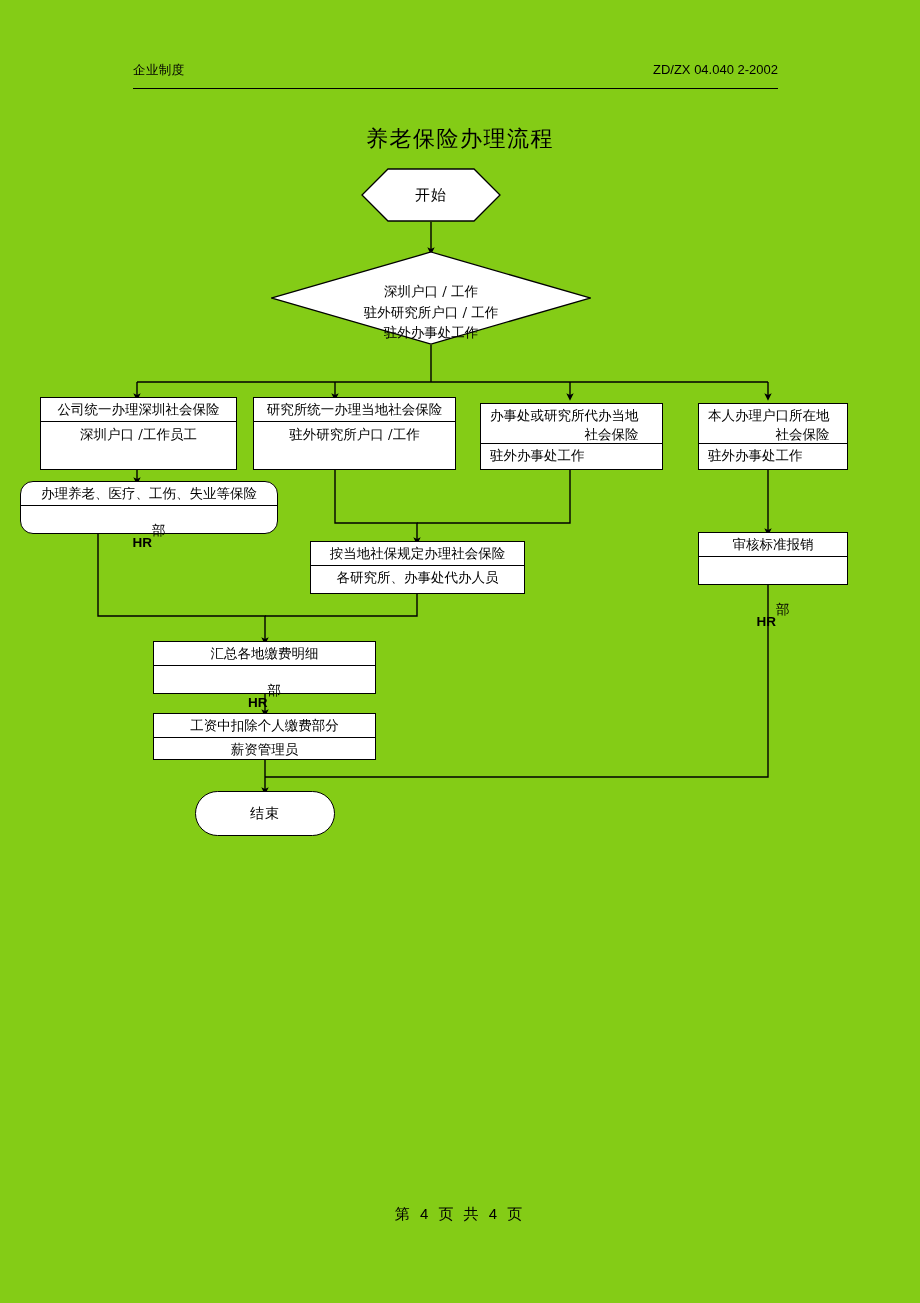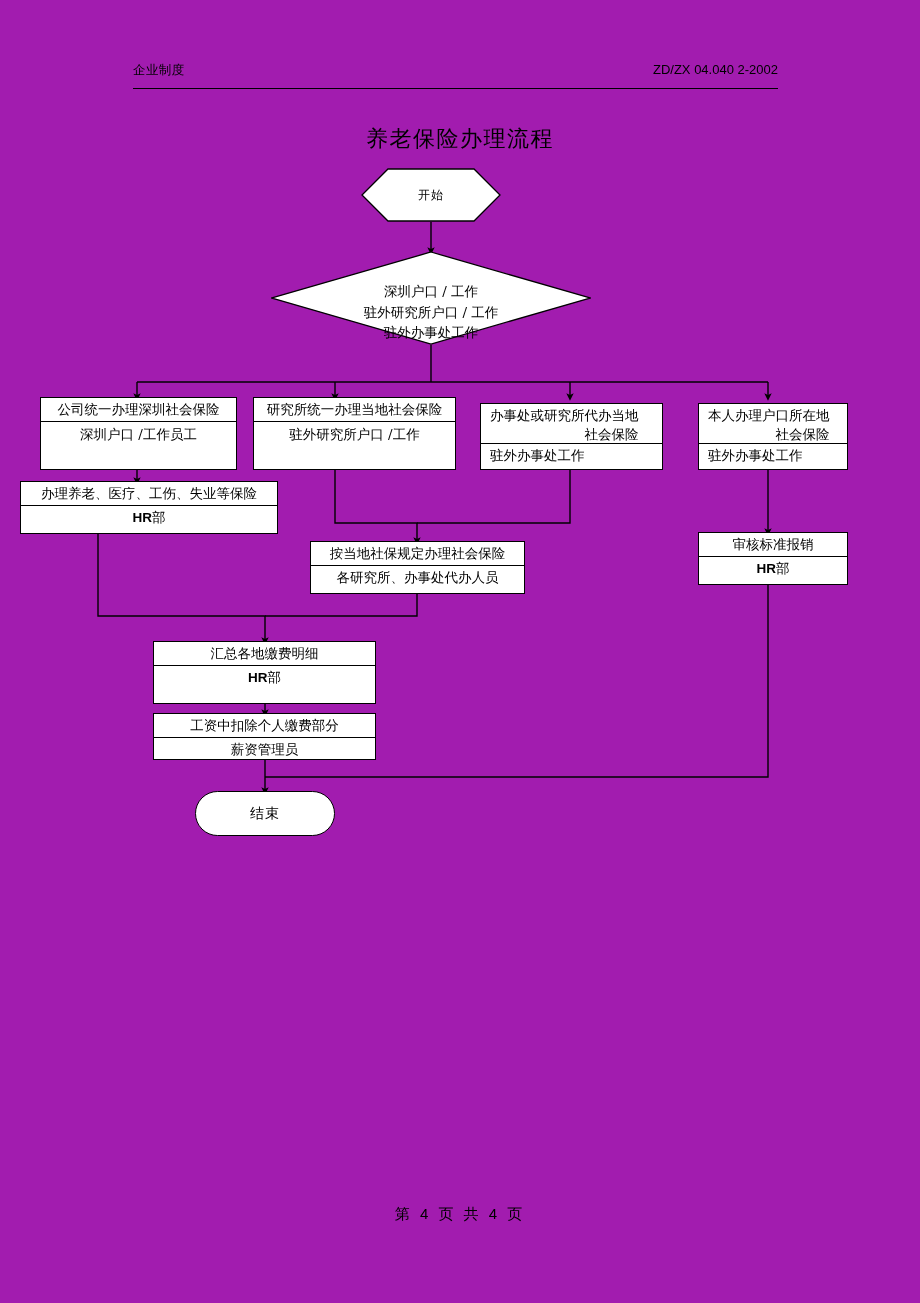--- a/index.html
+++ b/index.html
@@ -9,21 +9,21 @@
     background: #ffffff;
   }
   body {
     font-family: "DejaVu Sans", "Liberation Sans", sans-serif;
     color: #000000;
   }
   #page {
     position: relative;
     width: 920px;
     height: 1303px;
-    background: #a21caf;
+    background: #84cc16;
     overflow: hidden;
   }
 
   
   #header {
     position: absolute;
     left: 133px;
     top: 62px;
     width: 645px;
     height: 26px;
@@ -100,21 +100,21 @@
   
   .hex {
     display: flex;
     align-items: center;
     justify-content: center;
   }
   .hex .hex-label {
     position: relative;
     z-index: 2;
     font-family: Liberation Mono, monospace;
-    font-size: 12px;
+    font-size: 15px;
     letter-spacing: 1px;
   }
 
   
   .diamond-label {
     position: absolute;
     left: 0;
     top: 14px;
     width: 100%;
     height: 100%;
@@ -152,20 +152,21 @@
   }
   .proc.align-left .row {
     justify-content: flex-start;
     padding-left: 9px;
     text-align: right;
   }
   .proc .row .mono-hr {
     font-family: "Liberation Sans", "DejaVu Sans", sans-serif;
     font-weight: bold;
     font-size: 13.5px;
+    margin-top: 25px;
   }
   .proc .pad {
     flex: 1 1 auto;
   }
 
   
   .stadium {
     border: 1.3px solid #000000;
     border-radius: 999px;
     background: #ffffff;
@@ -265,40 +266,40 @@
 社会保险</div>
       <div class="row">驻外办事处工作</div>
     </div>
 
     <div class="node proc align-left" style="left:698px; top:403px; width:150px; height:67px;">
       <div class="row top" style="height:40px; align-items:flex-start; padding-top:2px;">本人办理户口所在地
 社会保险</div>
       <div class="row">驻外办事处工作</div>
     </div>
 
-    <div class="node proc" style="left:20px; top:481px; width:258px; height:53px;">
+    <div class="node proc" style="left:20px; top:481px; width:258px; height:53px;border-radius:13px;">
       <div class="row top">办理养老、医疗、工伤、失业等保险</div>
       <div class="row">
         <span class="mono-hr">HR</span><span> 部</span>
       </div>
     </div>
 
     <div class="node proc" style="left:310px; top:541px; width:215px; height:53px;">
       <div class="row top">按当地社保规定办理社会保险</div>
       <div class="row">各研究所、办事处代办人员</div>
     </div>
 
-    <div class="node proc" style="left:698px; top:532px; width:150px; height:53px;">
+    <div class="node proc" style="left:698px; top:532px; width:150px; height:53px;gap:28px;">
       <div class="row top">审核标准报销</div>
       <div class="row">
         <span class="mono-hr">HR</span><span> 部</span>
       </div>
     </div>
 
-    <div class="node proc" style="left:153px; top:641px; width:223px; height:63px;">
+    <div class="node proc" style="left:153px; top:641px; width:223px; height:53px;">
       <div class="row top">汇总各地缴费明细</div>
       <div class="row">
         <span class="mono-hr">HR</span><span> 部</span>
       </div>
     </div>
 
     <div class="node proc" style="left:153px; top:713px; width:223px; height:47px;">
       <div class="row top">工资中扣除个人缴费部分</div>
       <div class="row">薪资管理员</div>
     </div>

